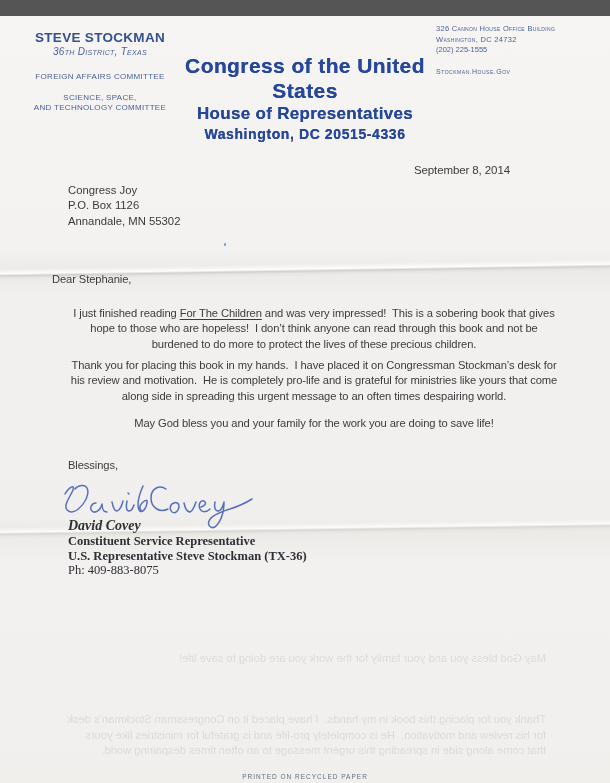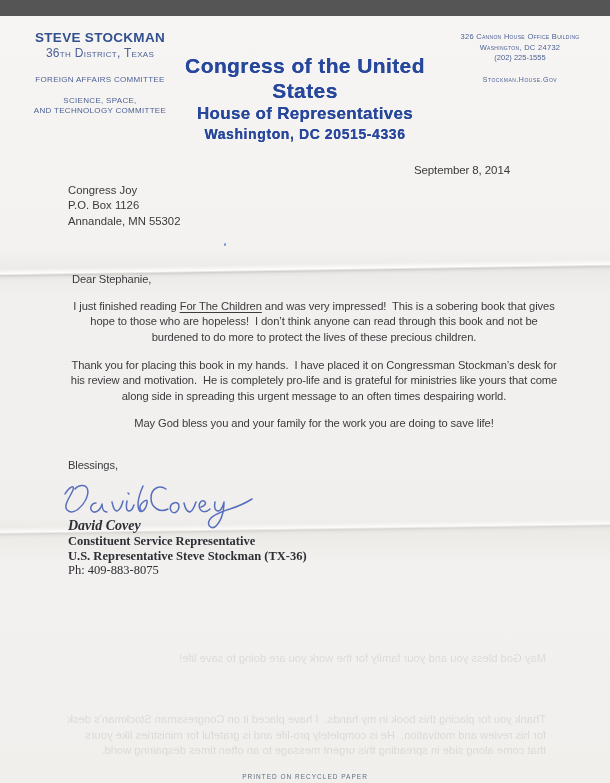--- a/index.html
+++ b/index.html
@@ -23,40 +23,40 @@
       rgba(172,169,164,.40) 58%,rgba(198,196,192,.14) 78%,rgba(0,0,0,0) 100%);
   }
   .crease-bottom{
     top:507px;transform:rotate(-0.8deg);
     background:linear-gradient(180deg,rgba(255,255,255,0) 0%,rgba(255,255,255,.8) 42%,
       rgba(178,175,170,.32) 58%,rgba(200,198,194,.12) 78%,rgba(0,0,0,0) 100%);
   }
   
   .lh-left{position:absolute;left:12px;top:14px;width:176px;text-align:center;color:#3b5694;}
   .member-name{font-size:13.5px;font-weight:700;letter-spacing:.3px;color:#33518f;}
-  .member-district{font-size:12px;font-variant:small-caps;letter-spacing:.3px;margin-top:1px;color:#4a5f94;}
+  .member-district{font-size:10px;font-variant:small-caps;letter-spacing:.3px;margin-top:1px;color:#4a5f94;font-style:italic;}
   .committee{font-size:8px;letter-spacing:.3px;color:#4a5f94;line-height:10px;}
   .c1{margin-top:15px;}
   .c2{margin-top:11px;}
   .lh-center{position:absolute;left:152px;top:37px;width:306px;text-align:center;
     font-family:Liberation Sans, sans-serif;font-weight:700;color:#27479c;}
   .mast1{font-size:21px;line-height:25px;letter-spacing:.4px;text-shadow:0 0 .5px #27479c;}
   .mast2{font-size:17px;line-height:22px;letter-spacing:.3px;text-shadow:0 0 .5px #27479c;}
   .mast3{font-size:14px;line-height:18px;letter-spacing:.6px;text-shadow:0 0 .4px #27479c;}
-  .lh-right{position:absolute;left:436px;top:16px;width:168px;text-align:center;color:#4a5f94;}
+  .lh-right{position:absolute;left:436px;top:8px;width:168px;color:#4a5f94;}
   .office-line{font-size:7.5px;line-height:10.5px;font-variant:small-caps;letter-spacing:.3px;}
   .office-phone{font-size:7.5px;line-height:10.5px;}
   .office-site{font-size:7px;font-variant:small-caps;letter-spacing:.5px;margin-top:12px;}
   
   .ink{color:#3b3b3d;}
   .body-text{font-size:11.2px;line-height:15.3px;letter-spacing:-.1px;white-space:pre-wrap;text-align:center;}
   .date{position:absolute;top:147px;right:100px;font-size:11.5px;color:#3a3a3a;}
   .recipient{position:absolute;left:68px;top:167px;font-size:11.3px;line-height:15.3px;color:#3a3a3a;}
-  .salutation{position:absolute;left:72px;top:256px;}
-  .p1{position:absolute;left:68px;top:283px;width:492px;}
+  .salutation{position:absolute;left:52px;top:256px;}
+  .p1{position:absolute;left:68px;top:290px;width:492px;}
   .p2{position:absolute;left:68px;top:342px;width:492px;}
   .p3{position:absolute;left:68px;top:400px;width:492px;}
   .closing{position:absolute;left:68px;top:442px;}
   .u{text-decoration:underline;text-underline-offset:2px;}
   
   .signature{position:absolute;left:58px;top:456px;width:202px;height:62px;}
   .sr{position:absolute;width:1px;height:1px;overflow:hidden;clip-path:inset(50%);}
   
   .signer{position:absolute;left:68px;top:501px;font-family:"Liberation Serif",serif;color:#2d2f35;}
   .signer-name{font-size:14px;line-height:17px;font-weight:700;font-style:italic;}

